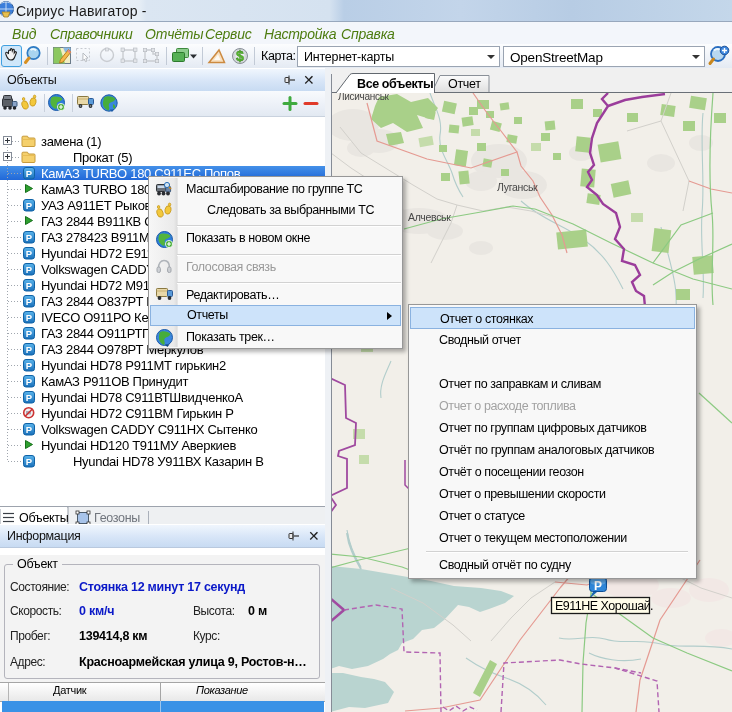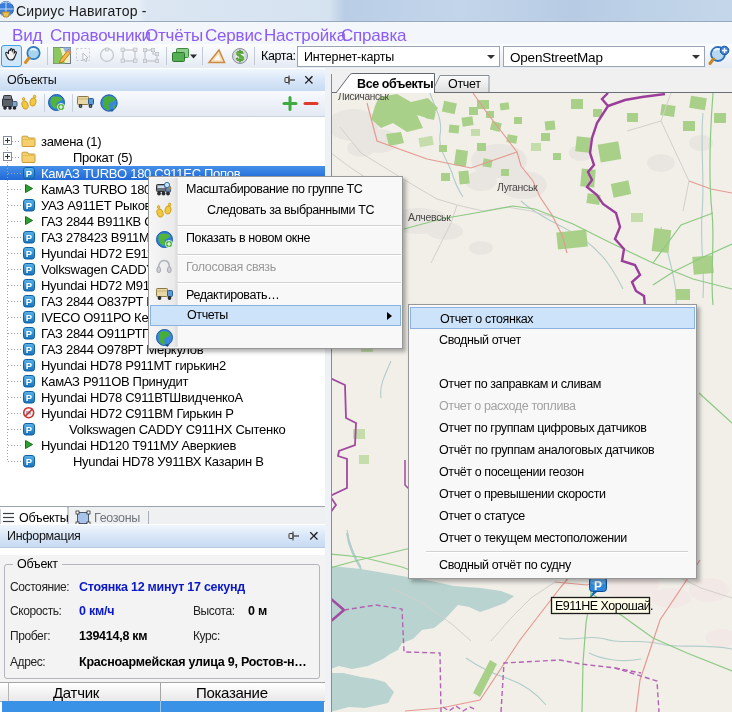--- a/index.html
+++ b/index.html
@@ -6,21 +6,21 @@
   body{width:732px;height:712px;overflow:hidden;position:relative;
        font-family:"Liberation Sans",sans-serif;font-size:13px;color:#000;background:#f0f0f0;}
   .abs{position:absolute;}
   
   #titlebar{left:0;top:0;width:732px;height:21px;
     background:linear-gradient(to right,#edf2f8 0%,#e6eef6 19%,#dbe6f2 20%,#d5e2f0 45%,#b9cee6 47%,#c3d5ea 63%,#b7cce4 78%,#c4d7ea 100%);
     border-bottom:1px solid #98a8bd;}
   #titlebar .ttext{position:absolute;left:16px;top:3px;font-size:14px;letter-spacing:0.2px;color:#1a1a1a;}
   
   #menubar{left:0;top:22px;width:732px;height:22px;background:#f3f6fb;}
-  #menubar span{position:absolute;top:4px;font-size:17px;letter-spacing:-0.2px;color:#8b5cf6;}
+  #menubar span{position:absolute;top:4px;font-size:14px;letter-spacing:-0.2px;color:#4d7c0f;font-style:italic;}
   
   #toolbar{left:0;top:44px;width:732px;height:24px;
     background:linear-gradient(#fcfdfe,#eef2f8 60%,#e4eaf3);border-bottom:1px solid #aab4c4;}
   .combo{position:absolute;top:2px;height:19px;background:#fff;border:1px solid #9aa4b2;}
   .combo .ctext{position:absolute;left:6px;top:2.5px;font-size:12.5px;letter-spacing:-0.2px;}
   .carrow{position:absolute;right:4px;top:8px;width:0;height:0;border-left:4px solid transparent;border-right:4px solid transparent;border-top:4px solid #333;}
   
   #leftdock{left:0;top:68px;width:325px;height:644px;background:#fff;}
   .phead{position:absolute;left:0;width:325px;height:22px;
      background:linear-gradient(#f0f6fd,#d7e5f7 55%,#c8dbf2);border-top:1px solid #fff;border-bottom:1px solid #b9c9de;}
@@ -39,21 +39,21 @@
   
   #ihead{top:456px;}
   #info{position:absolute;left:0;top:487px;width:325px;height:127px;background:#f3f3f3;}
   .gbox{position:absolute;left:4px;top:9px;width:314px;height:113px;border:1px solid #b4b4bc;border-radius:3px;}
   .glabel{position:absolute;left:8px;top:-8px;background:#f3f3f3;padding:0 4px;font-size:12.5px;letter-spacing:-0.3px;}
   .il{position:absolute;font-size:12px;letter-spacing:-0.4px;color:#222;}
   .iv{position:absolute;font-size:12.5px;letter-spacing:-0.25px;font-weight:bold;}
   .blue{color:#0a18c8;}
   #thead{position:absolute;left:0;top:614px;width:325px;height:18px;
      background:linear-gradient(#ffffff,#e8e8e8);border-top:1px solid #a5a5a5;border-bottom:1px solid #a5a5a5;}
-  #thead .c{position:absolute;top:1px;font-size:15px;letter-spacing:-0.3px;}
+  #thead .c{position:absolute;top:1px;font-size:11px;letter-spacing:-0.3px;}
   #brow{position:absolute;left:2px;top:633px;width:322px;height:11px;background:#3a92e6;}
   
   #splitter{left:325px;top:68px;width:6px;height:644px;background:#eef1f5;}
   
   #mappanel{left:331px;top:68px;width:401px;height:644px;background:#f0f0f0;}
   #mtabbar{position:absolute;left:0;top:0;width:401px;height:25px;}
   #mapsvg{position:absolute;left:0;top:25px;}
   
   .menu{position:absolute;background:#f8f8f8;border:1px solid #979797;box-shadow:3px 3px 4px rgba(0,0,0,0.30);}
   #ctx{left:148px;top:176px;width:253px;height:171px;}
@@ -400,21 +400,21 @@
       </div>
       <div class="trow" style="top:256px;">
         <span class="txt">КамАЗ  Р911ОВ Принудит</span>
       </div>
       <div class="trow" style="top:272px;">
         <span class="txt">Hyundai HD78 С911ВТШвидченкоА</span>
       </div>
       <div class="trow" style="top:288px;">
         <span class="txt">Hyundai HD72 С911ВМ Гирькин Р</span>
       </div>
-      <div class="trow" style="top:304px;margin-left:28px;">
+      <div class="trow" style="top:304px;">
         <span class="txt">Volkswagen CADDY С911НХ Сытенко</span>
       </div>
       <div class="trow" style="top:320px;">
         <span class="txt">Hyundai HD120 Т911МУ Аверкиев</span>
       </div>
       <div class="trow" style="top:336px;margin-left:32px;">
         <span class="txt">Hyundai HD78 У911ВХ Казарин В</span>
       </div>
     </div>
     <div id="btabs">
@@ -463,21 +463,21 @@
       <div class="il" style="left:193px;top:49px;">Высота:</div>
       <div class="iv" style="left:248px;top:49px;">0 м</div>
       <div class="il" style="left:10px;top:74px;">Пробег:</div>
       <div class="iv" style="left:79px;top:74px;">139414,8 км</div>
       <div class="il" style="left:193px;top:74px;">Курс:</div>
       <div class="il" style="left:10px;top:100px;">Адрес:</div>
       <div class="iv" style="left:79px;top:100px;">Красноармейская улица 9, Ростов-н…</div>
     </div>
     <div id="thead">
       <span class="c" style="left:53px;">Датчик</span>
-      <span class="c" style="left:196px;">Показание</span>
+      <span class="c" style="left:196px;font-style:italic;">Показание</span>
       <span style="position:absolute;left:160px;top:0;width:1px;height:18px;background:#a5a5a5;"></span>
       <span style="position:absolute;left:8px;top:0;width:1px;height:18px;background:#b5b5b5;"></span>
     </div>
     <div id="brow">
       <span style="position:absolute;left:158px;top:0;width:1px;height:11px;background:#9cc6ee;"></span>
     </div>
   </div>
   <div class="abs" id="splitter"></div>
   <div class="abs" id="mappanel">
     <div id="mtabbar">
@@ -708,20 +708,23 @@
       <span class="mtx">Голосовая связь</span>
     </div>
     <div class="msep" style="top:105px;"></div>
     <div class="mi" style="top:108px;">
       <span class="mtx">Редактировать…</span>
     </div>
     <div class="mi hl" style="top:128px;">
       <span class="mtx">Отчеты</span>
       <span class="marrow"></span>
     </div>
+    <div class="mi" style="top:150px;">
+      <span class="mtx">Показать трек…</span>
+    </div>
   </div>
   <div class="menu abs" id="sub">
     <div class="si hl" style="top:2px;">
       <span class="mtx">Отчет о стоянках</span>
     </div>
     <div class="si" style="top:24px;">
       <span class="mtx">Сводный отчет</span>
     </div>
     <div class="si" style="top:68px;">
       <span class="mtx">Отчет по заправкам и сливам</span>

